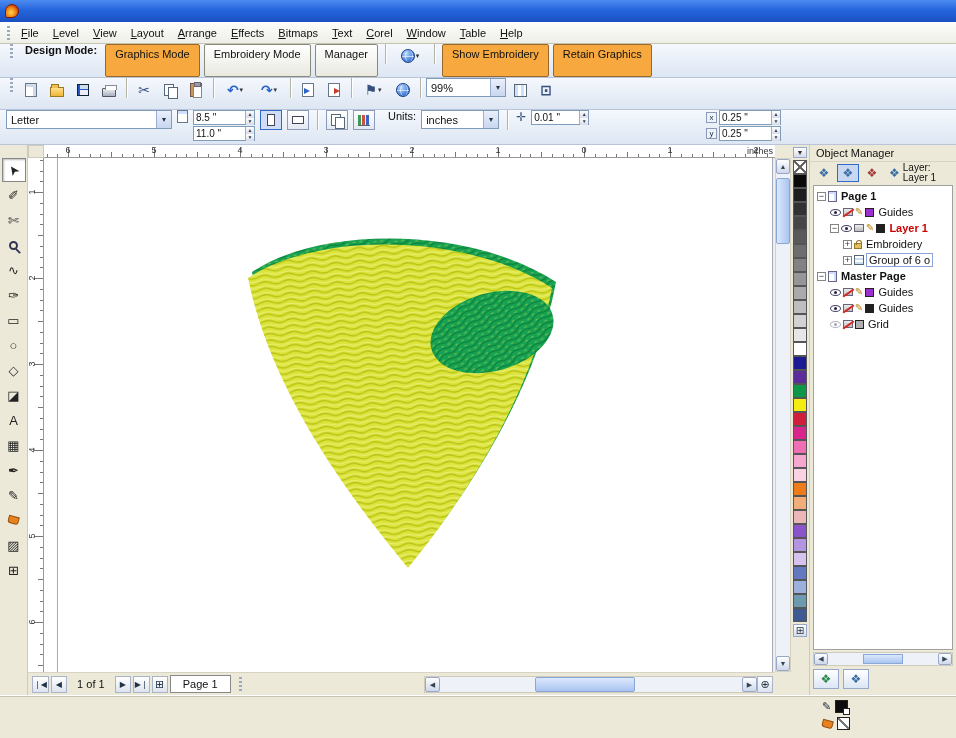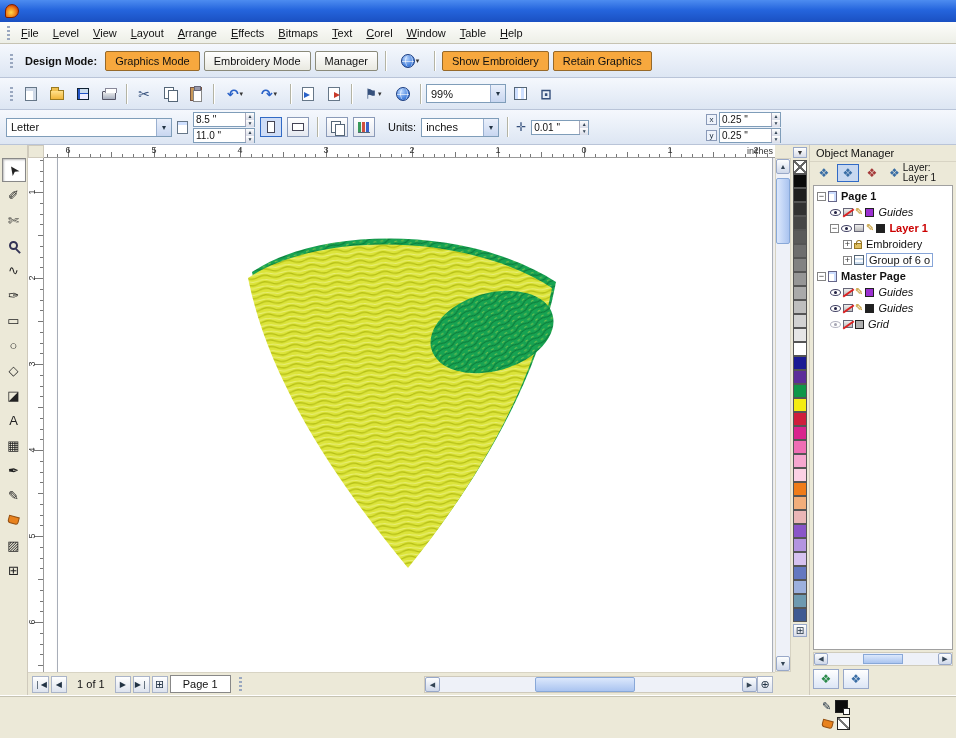--- a/index.html
+++ b/index.html
@@ -14,21 +14,21 @@
  background:radial-gradient(circle at 42% 62%,#ffd84a 0%,#f08018 48%,#c23008 82%);border:1px solid #7a1e04}
 
 
 .menubar{position:absolute;left:0;top:22px;width:956px;height:22px;display:flex;align-items:center;padding-left:3px;
  background:linear-gradient(180deg,#fdfdfb,#edefe7);border-bottom:1px solid #c6c3b2}
 .grip{width:3px;height:14px;margin:0 4px;background:repeating-linear-gradient(180deg,#9aa8c0 0 2px,transparent 2px 4px)}
 .menu-item{display:inline-block;padding:3px 7px}
 .menu-item::first-letter{text-decoration:underline}
 
 
-.bar{position:absolute;left:0;width:956px;display:flex;align-items:center;gap:4px;padding:0 6px;
+.bar{position:absolute;left:0;width:956px;display:flex;gap:4px;padding:0 6px;
  background:linear-gradient(180deg,#f5f8fd,#dde6f3);border-bottom:1px solid #b9c4d8}
 .modebar{top:44px;height:34px}
 .toolbar{top:78px;height:32px;gap:2px}
 .propbar{top:110px;height:35px;gap:5px}
 .mode-label{font-weight:bold;margin:0 4px}
 .btn{border:1px solid #8a8a7a;background:linear-gradient(180deg,#ffffff,#e9e9e1);padding:3px 9px;border-radius:2px;white-space:nowrap}
 .btn.active{background:#f7a83e;border-color:#96692a}
 .sep{width:1px;height:20px;background:#b4b4a4;box-shadow:1px 0 0 #fff;margin:0 3px}
 .tbtn{width:24px;height:24px;display:flex;align-items:center;justify-content:center;border:1px solid transparent;border-radius:2px}
 .dd{font-size:7px;color:#333;margin-left:1px;font-style:normal}
@@ -142,21 +142,21 @@
 .t-noprint,.t-print{position:relative;width:10px;height:8px;background:linear-gradient(#eee,#bbb);border:1px solid #667;flex:none}
 .t-noprint::after{content:"";position:absolute;left:-2px;top:3px;width:13px;height:2px;background:#d22;transform:rotate(-35deg)}
 .t-pencil{font-size:10px;line-height:10px;color:#b8860b;font-style:normal;flex:none}
 .t-lock{position:relative;width:8px;height:6px;background:#e0c060;border:1px solid #997722;margin-top:3px;flex:none}
 .t-lock::before{content:"";position:absolute;top:-4px;left:1px;width:4px;height:4px;border:1px solid #997722;border-bottom:none;border-radius:3px 3px 0 0}
 .t-page{width:9px;height:11px;background:#fff;border:1px solid #668;box-shadow:inset -2px 2px 0 #cdf;flex:none}
 .t-group{width:10px;height:10px;border:1px solid #567;background:repeating-linear-gradient(0deg,#cde 0 2px,#fff 2px 4px);flex:none}
 .t-chip{width:9px;height:9px;border:1px solid #222;flex:none}
 .lbl{padding:0 2px}
 .s-bold{font-weight:bold}
-.s-italic{font-style:italic}
+.s-italic{}
 .s-red{color:#c00;font-weight:bold}
 .s-selected{border:1px solid #87a5d8;background:#fff;padding:0 2px}
 .om-sb{position:absolute;left:3px;right:3px;top:507px;height:14px;background:#eef1f8;border:1px solid #d0ccbc;display:flex;justify-content:space-between;align-items:stretch}
 .om-sb .sb-btn{width:14px;height:100%}
 .om-sb .om-thumb{width:40px;margin:1px;background:linear-gradient(#dce8fc,#aac4f0);border:1px solid #88a8d8}
 .panel-bottom{position:absolute;left:3px;top:524px;display:flex;gap:4px}
 .pbtn2{width:26px;height:20px;border:1px solid #98a8c8;background:linear-gradient(#fff,#dce6f6);display:flex;align-items:center;justify-content:center}
 
 
 .bottomnav{position:absolute;left:28px;top:672px;width:747px;height:23px;background:#ece9d8;border-top:1px solid #d8d4c4;display:flex;align-items:center;gap:2px;padding:0 4px}

